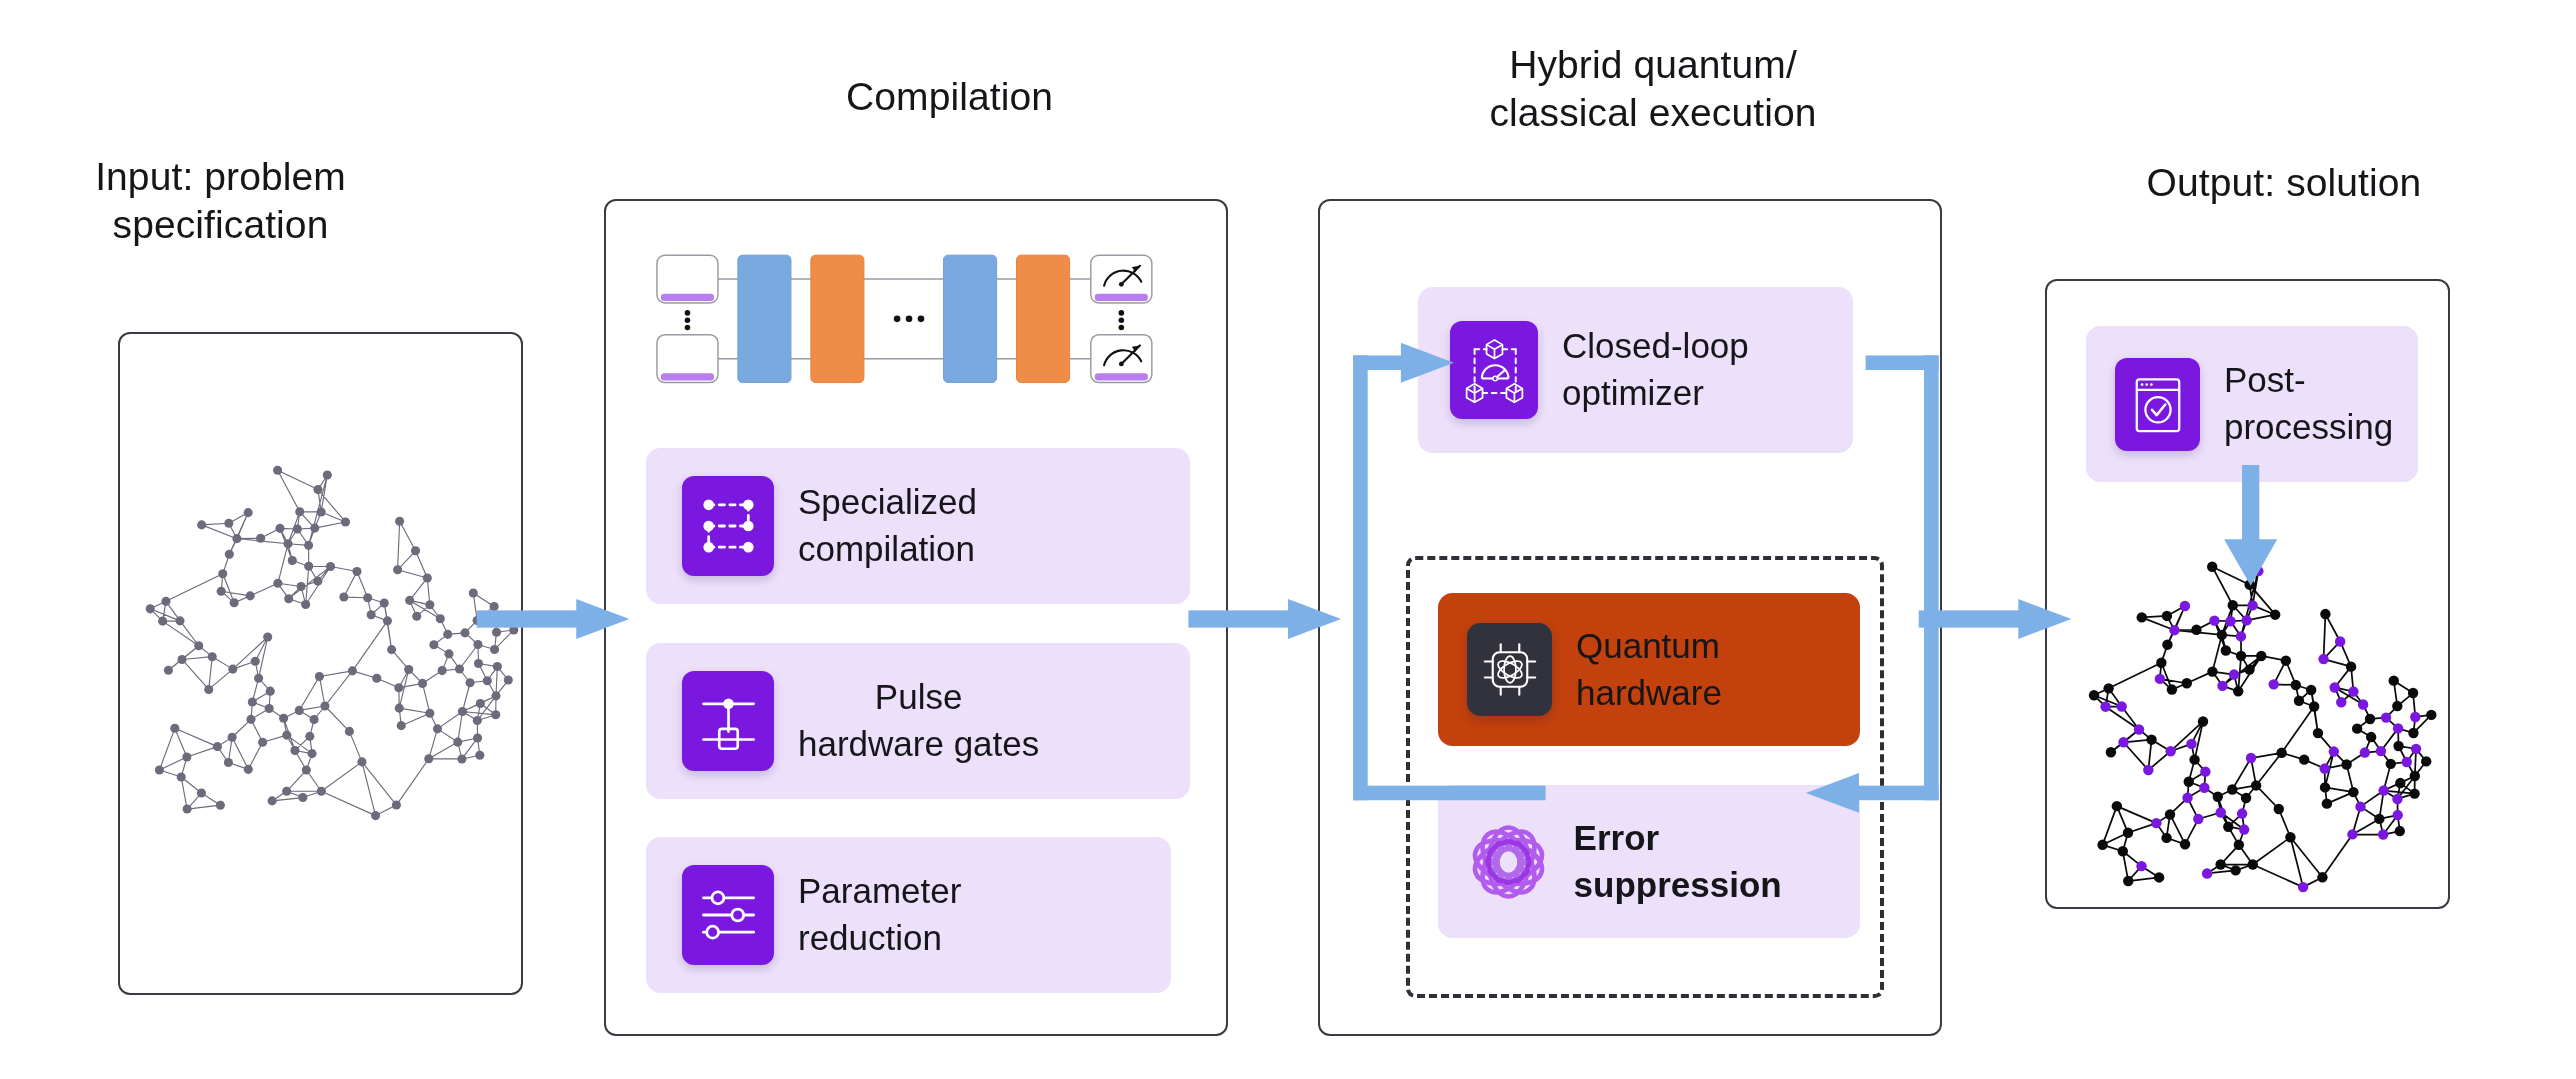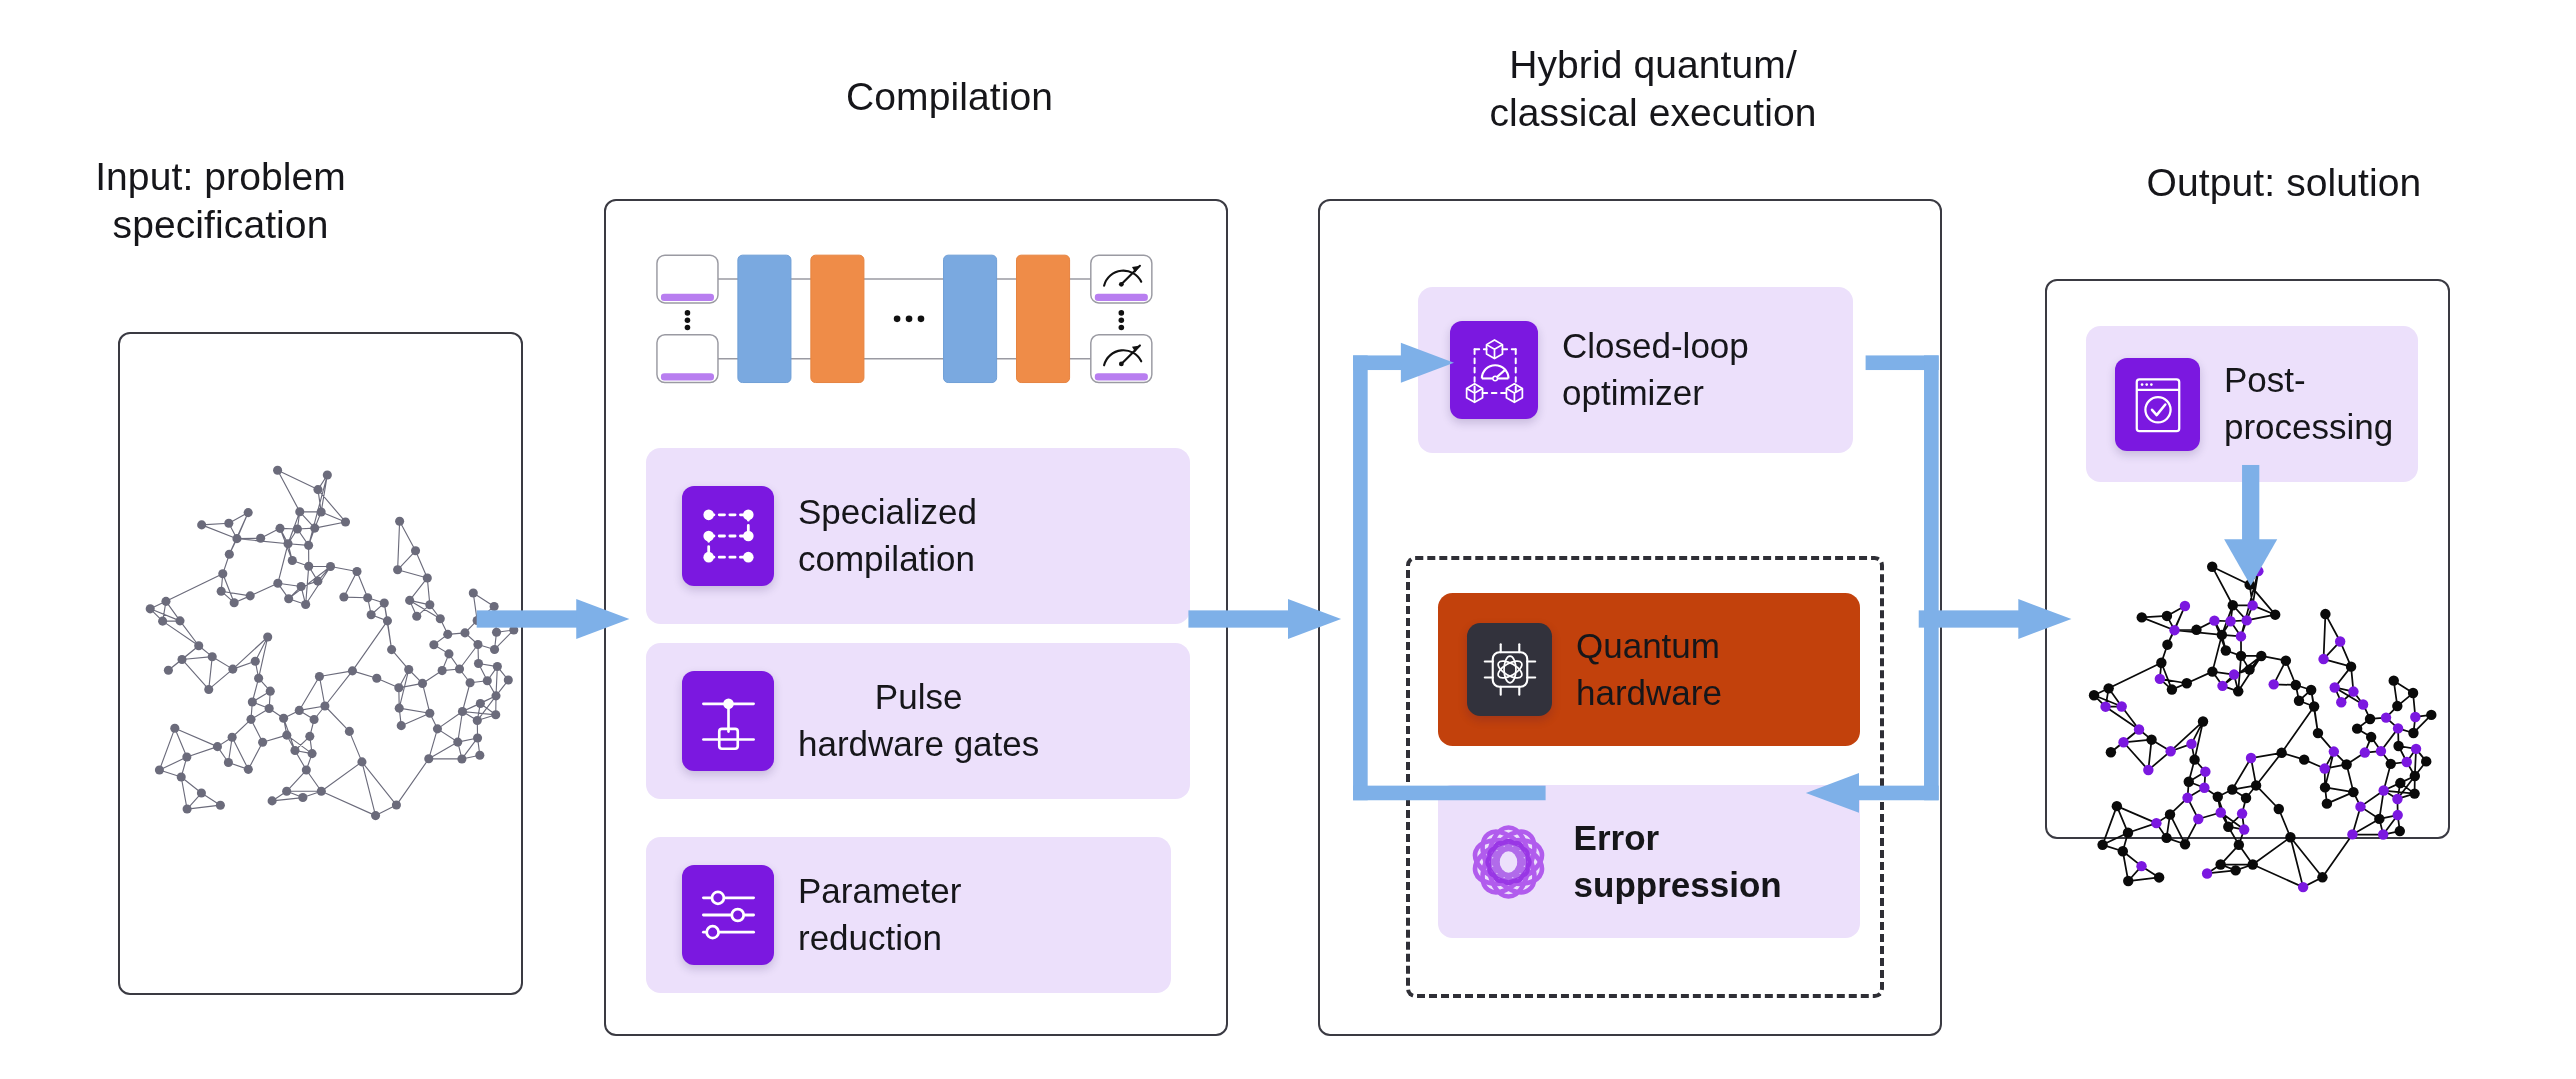--- a/index.html
+++ b/index.html
@@ -236,21 +236,21 @@
         </g>
 
         <g fill="#111">
           <circle cx="718" cy="99" r="4.2"></circle>
             <circle cx="718" cy="110" r="4.2"></circle>
             <circle cx="718" cy="121" r="4.2"></circle>
         </g>
       </svg>
     </div>
 
-    <div class="card cardPurple" style="left:40px;top:247px;width:544px;height:176px;padding-left:36px;">
+    <div class="card cardPurple" style="left:40px;top:247px;width:544px;height:156px;padding-left:36px;">
       <div class="ic icPurple" style="width:92px;height:100px;">
         <svg width="69" height="74" viewBox="0 0 104 112">
           <g stroke="#fff" stroke-width="4.2" stroke-dasharray="8 8" fill="none" stroke-linecap="round">
             <line x1="22" y1="24" x2="82" y2="24"></line>
             <line x1="22" y1="56" x2="82" y2="56"></line>
             <line x1="22" y1="88" x2="82" y2="88"></line>
             <line x1="82" y1="24" x2="82" y2="56"></line>
             <line x1="22" y1="56" x2="22" y2="88"></line>
           </g>
           <g fill="#fff">
@@ -397,21 +397,21 @@
           <ellipse cx="70" cy="75" rx="13" ry="16" fill="#ece0fb"></ellipse>
         </svg>
       </div>
       <div class="lbl" style="margin-left:18.6px;font-weight:bold;">
         <div>Error</div>
         <div>suppression</div>
       </div>
     </div>
   </div>
 
-  <div class="panel" style="left:2045px;top:279px;width:405px;height:560px;">
+  <div class="panel" style="left:2045px;top:279px;width:405px;height:630px;">
 
     <div class="card cardPurple" style="left:39px;top:45px;width:332px;height:156px;padding-left:29px;">
       <div class="ic icPurple" style="width:85px;height:93px;">
         <svg width="64" height="69" viewBox="0 0 96 104">
           <rect x="16" y="14" width="64" height="78" rx="4" fill="none" stroke="#fff" stroke-width="3.4"></rect>
           <line x1="16" y1="30" x2="80" y2="30" stroke="#fff" stroke-width="3.4"></line>
           <g fill="#fff">
             <circle cx="24" cy="22" r="2"></circle>
               <circle cx="31" cy="22" r="2"></circle>
               <circle cx="38" cy="22" r="2"></circle>

